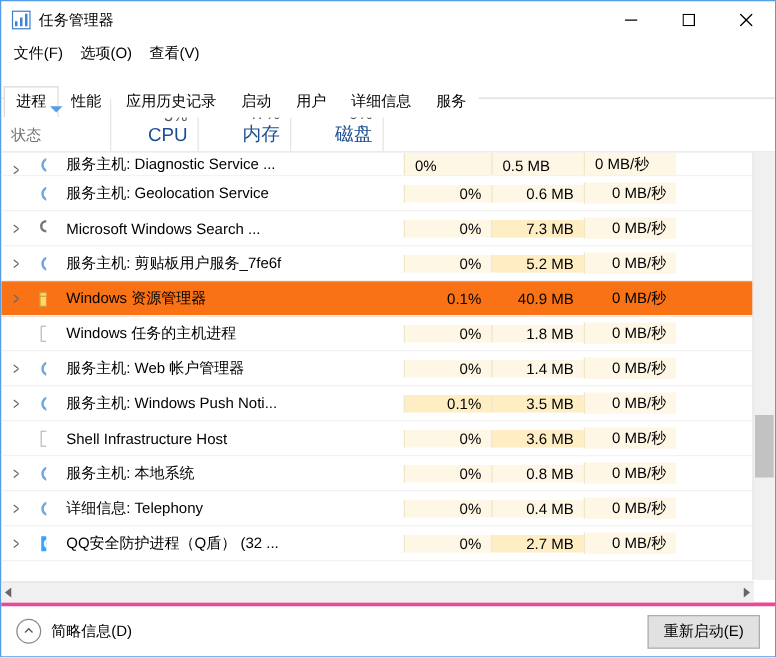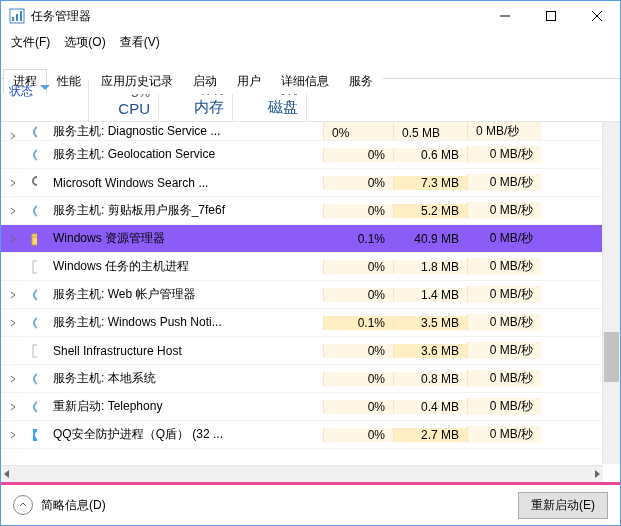--- a/index.html
+++ b/index.html
@@ -8,29 +8,29 @@
   .titlebar-left{display:flex;align-items:center;gap:6px}
   .win-ctrls{display:flex;height:100%}
   .win-btn{width:46px;display:flex;align-items:center;justify-content:center;color:#000}
   .menubar{height:22px;display:flex;align-items:center;gap:14px;padding:0 10px;font-size:12px}
   .tabs{display:flex;border-bottom:1px solid #d9d9d9;padding-left:2px}
   .tab{padding:3px 9px;border:1px solid transparent;border-bottom:none;position:relative;top:16px;background:#fff;color:#000}
   .tab.active{border-color:#d9d9d9;border-bottom:1px solid #fff;background:#fff}
   .headers{display:flex;height:42px;border-bottom:1px solid #e5e5e5;align-items:stretch}
   .hcell{border-right:1px solid #e5e5e5;display:flex;flex-direction:column;justify-content:flex-end;padding:4px 8px;box-sizing:border-box}
   .hcell.name{flex:0 0 234px;justify-content:flex-end;color:#5a5a5a}
-  .hcell.status{flex:0 0 88px;justify-content:flex-start;color:#1d4ed8;position:relative}
+  .hcell.status{flex:0 0 88px;justify-content:flex-end;color:#737373;position:relative}
   .hcell.num{flex:0 0 70px;text-align:right;align-items:flex-end}
   .hcell.num2{flex:0 0 74px;text-align:right;align-items:flex-end}
   .pct{font-size:13px;color:#555}
   .lbl{font-size:15px;color:#1b4f8f}
   .body{flex:1;overflow:hidden;position:relative}
   .rows{position:absolute;inset:0;overflow:hidden}
   .row{display:flex;height:27px;align-items:center;border-bottom:1px solid #f2f2f2}
-  .row.selected{background:#8b5cf6}
+  .row.selected{background:#f97316}
   .cell{box-sizing:border-box;padding:0 8px;white-space:nowrap;overflow:hidden;text-overflow:ellipsis}
   .cell.exp{flex:0 0 22px;display:flex;justify-content:center;color:#666}
   .cell.icon{flex:0 0 22px;display:flex;justify-content:center}
   .cell.name{flex:0 0 190px}
   .cell.status{flex:0 0 88px}
   .cell.num{flex:0 0 70px;text-align:right;border-left:1px solid #f0e6c8}
   .cell.num2{flex:0 0 74px;text-align:right;border-left:1px solid #f0e6c8}
   .heat0{background:#fff7e5}
   .heat1{background:#ffeec4}
   .heat2{background:#ffe3a0}
@@ -294,21 +294,21 @@
             <svg width="8" height="8">
               <polyline points="2,1 6,4 2,7" fill="none" stroke="#666"></polyline>
             </svg>
           </div>
           <div class="cell icon">
             <svg width="16" height="16">
               <circle cx="8" cy="8" r="5" fill="none" stroke="#6fa8dc" stroke-width="2"></circle>
               <circle cx="8" cy="8" r="2" fill="#6fa8dc"></circle>
             </svg>
           </div>
-          <div class="cell name">重新启动: Telephony</div>
+          <div class="cell name">详细信息: Telephony</div>
           <div class="cell status"></div>
           <div class="cell num heat0">0%</div>
           <div class="cell num2 heat0">0.4 MB</div>
           <div class="cell num2 heat0">0 MB/秒</div>
         </div>
         <div class="row">
           <div class="cell exp">
             <svg width="8" height="8">
               <polyline points="2,1 6,4 2,7" fill="none" stroke="#666"></polyline>
             </svg>

